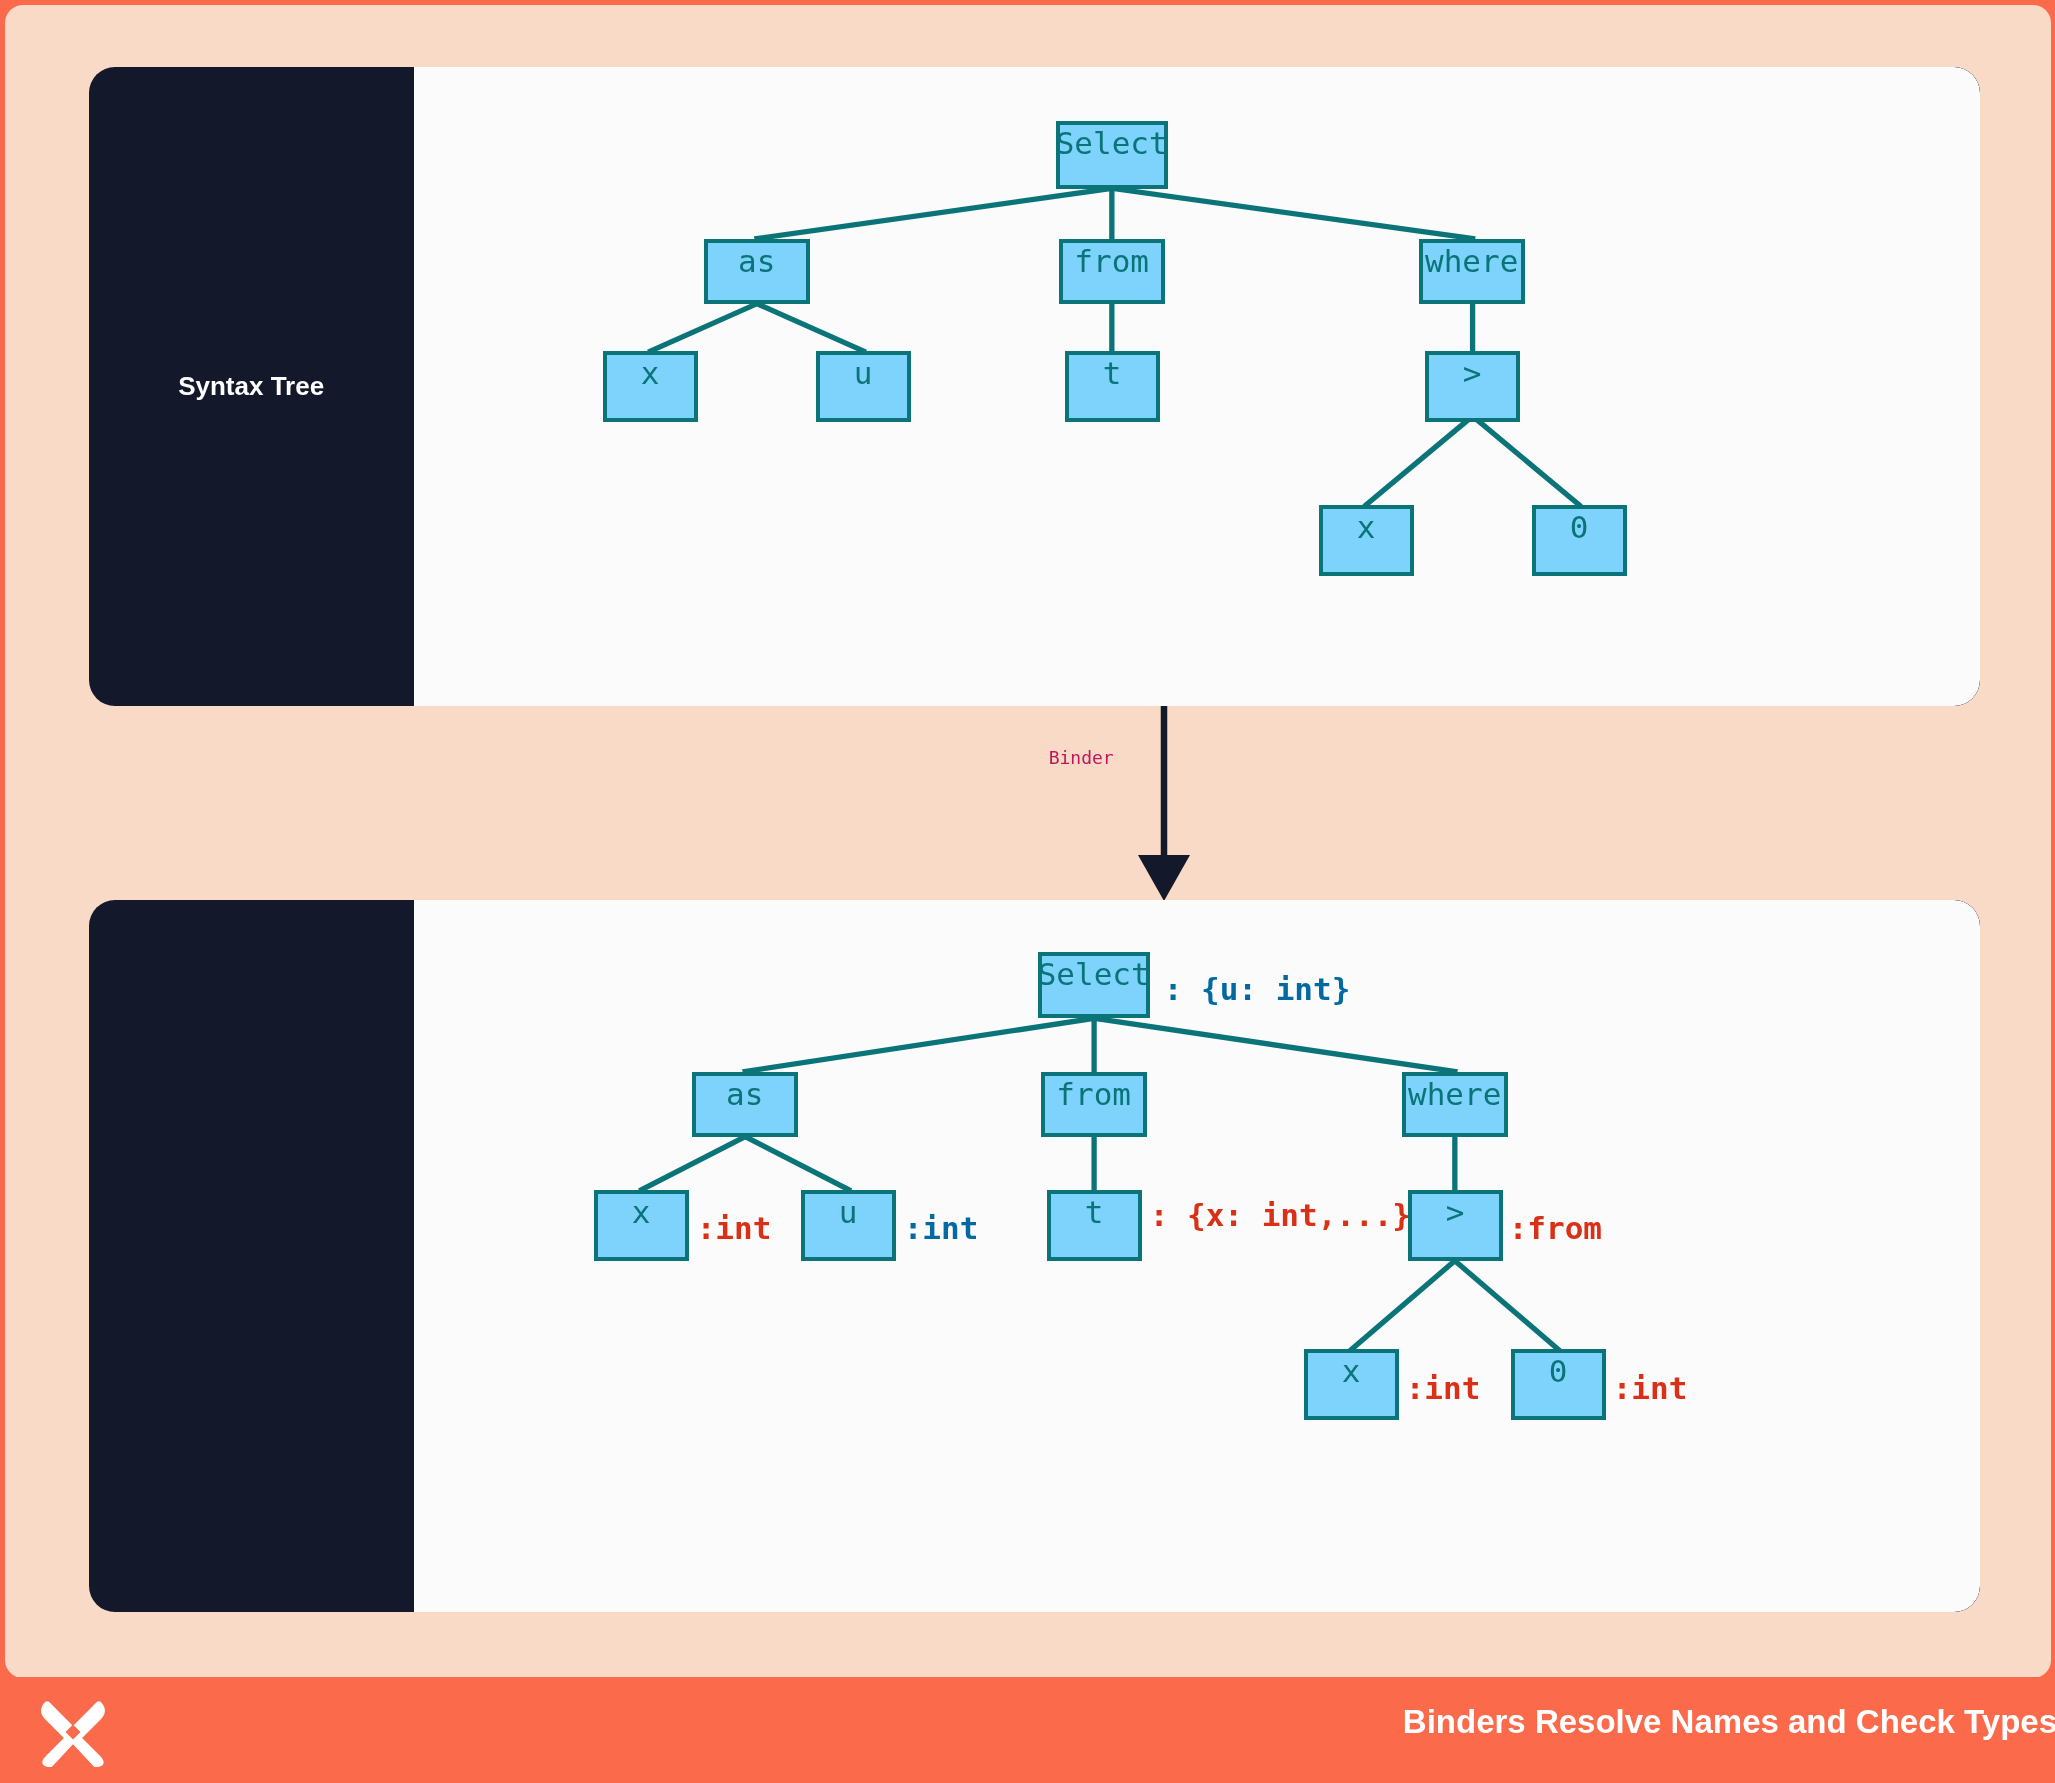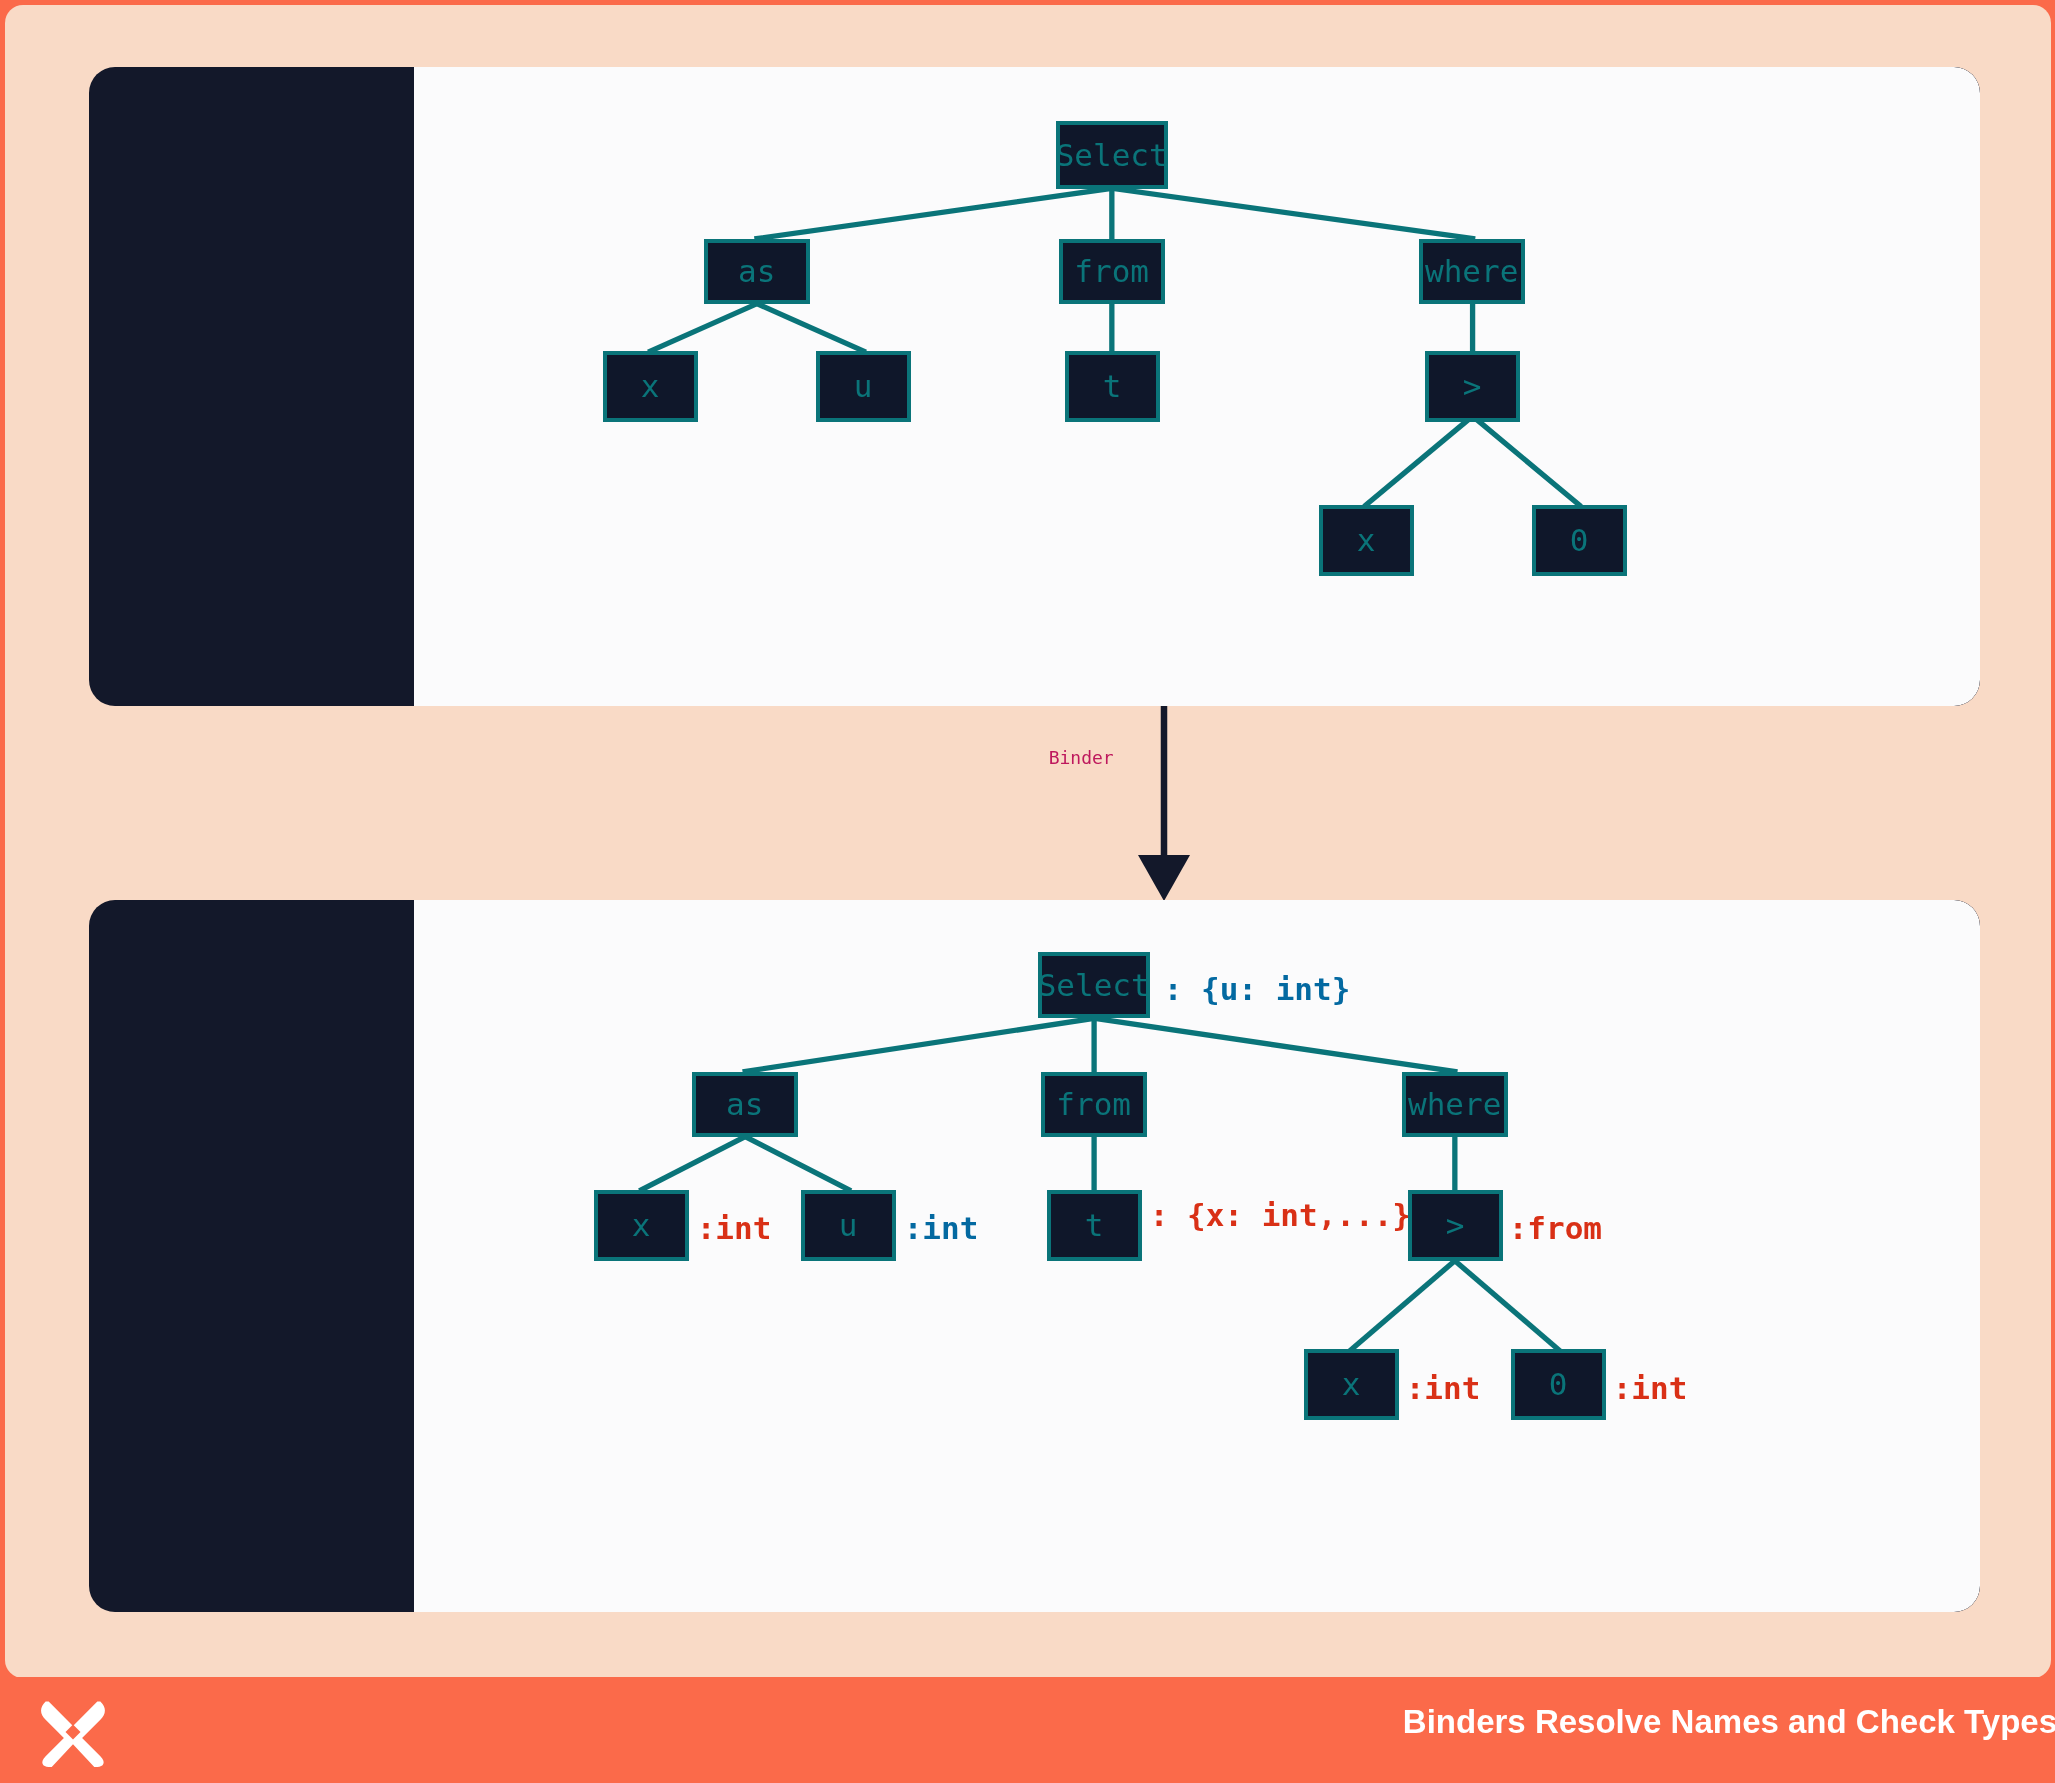--- a/index.html
+++ b/index.html
@@ -44,24 +44,24 @@
     border-bottom-right-radius:26px;
   }
   #panel-top{left:84px;top:62px;width:1891px;height:639px;}
   #panel-bottom{left:84px;top:895px;width:1891px;height:712px;}
 
   
   .tree{position:absolute;left:0;top:0;width:100%;height:100%;}
 
   .nodebox{
     position:absolute;
-    background:#0f172a;
+    background:#7dd3fc;
     border:4.7px solid #0A7479;
     box-sizing:border-box;
-    display:flex;align-items:center;justify-content:center;
+    display:flex;justify-content:center;
     color:#0A7479;
     font-family:"DejaVu Sans Mono","Liberation Mono",monospace;
     font-size:31px;
     z-index:3;
   }
   .annot{
     position:absolute;
     font-family:"DejaVu Sans Mono","Liberation Mono",monospace;
     font-size:31px;
     font-weight:bold;
@@ -98,20 +98,23 @@
   }
 </style>
 </head>
 <body>
 
 <div class="slide">
 
   <div class="canvas">
 
     <div class="panel" id="panel-top">
+      <div class="sidebar">
+        <span>Syntax Tree</span>
+      </div>
       <div class="stage">
 
         <svg class="tree" viewBox="0 0 2648 1080" preserveAspectRatio="none">
           <g stroke="#0A7479" stroke-width="9" fill="none" stroke-linecap="square">
 
             <line x1="1180" y1="205" x2="580" y2="290"></line>
             <line x1="1180" y1="205" x2="1180" y2="290"></line>
             <line x1="1180" y1="205" x2="1790" y2="290"></line>
 
             <line x1="580" y1="400" x2="400" y2="480"></line>

